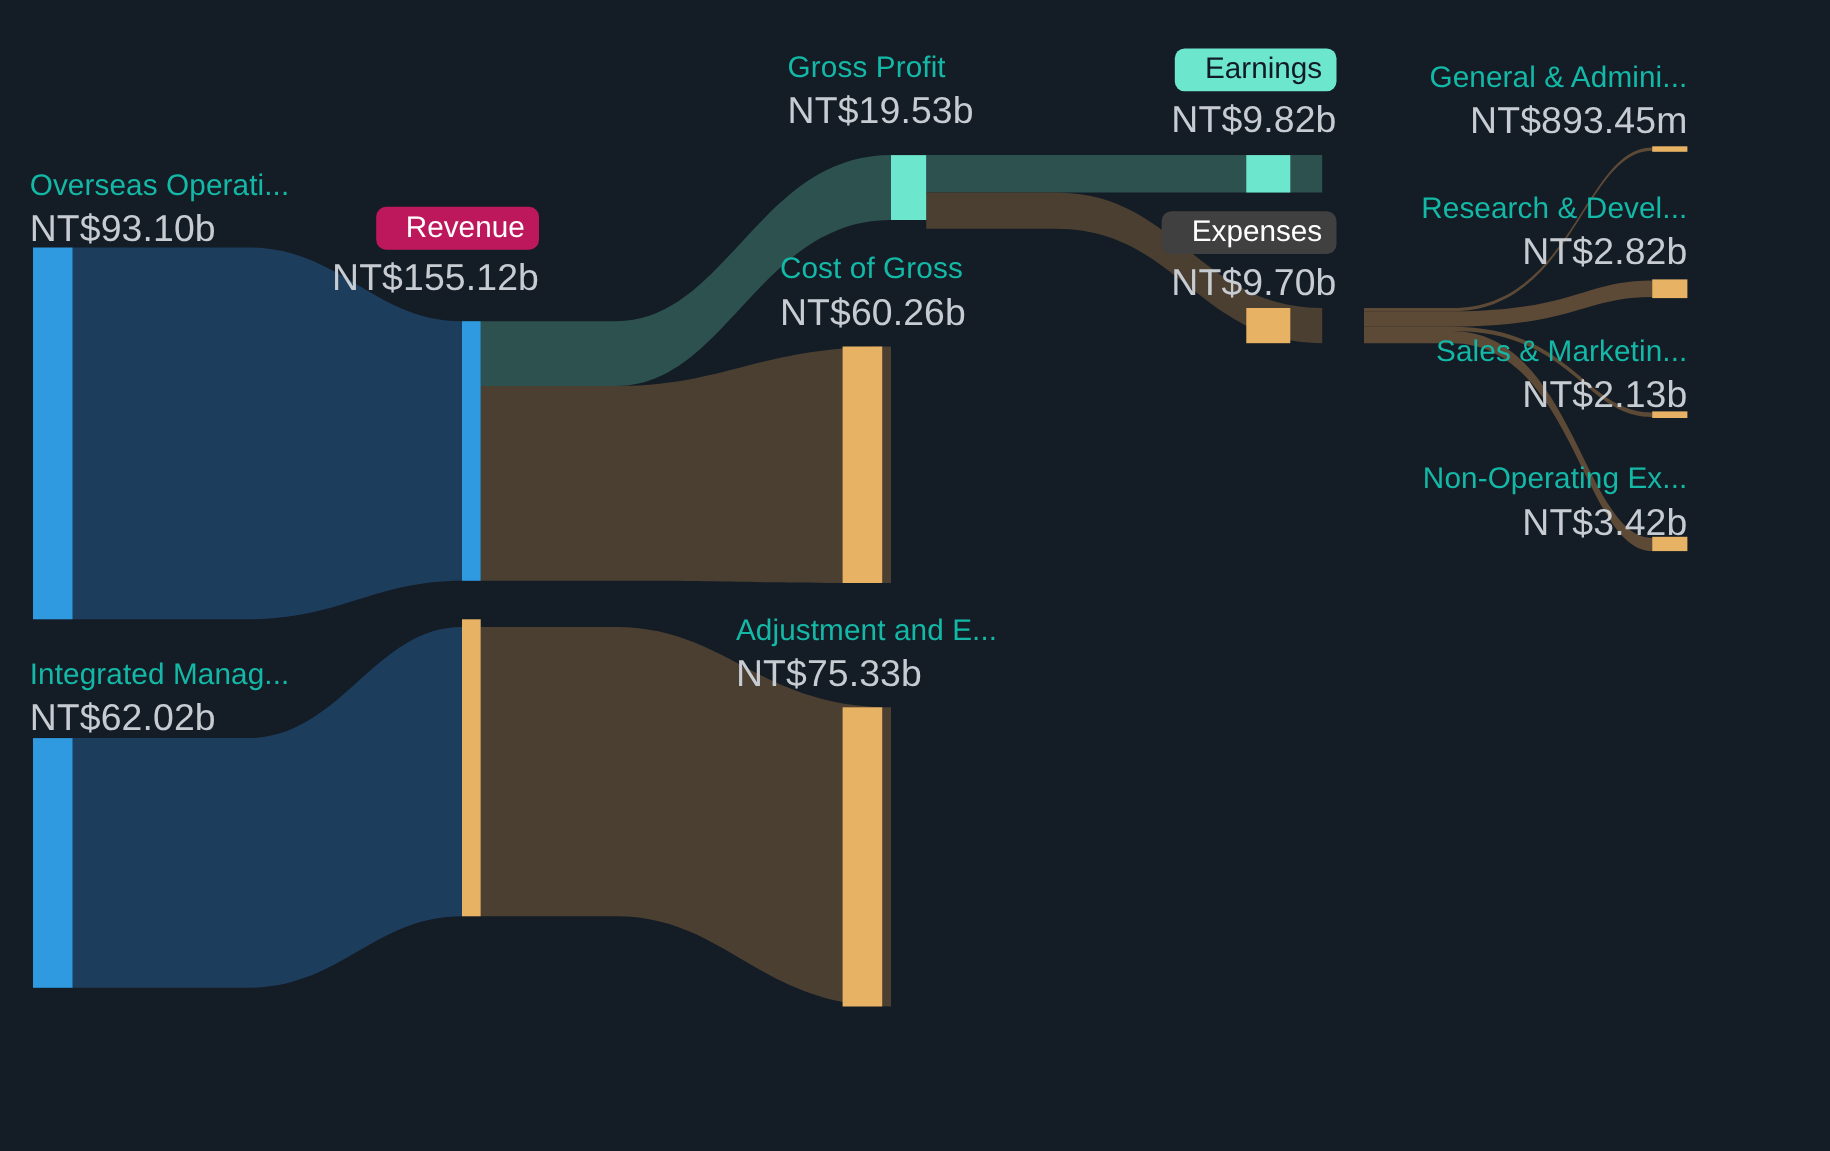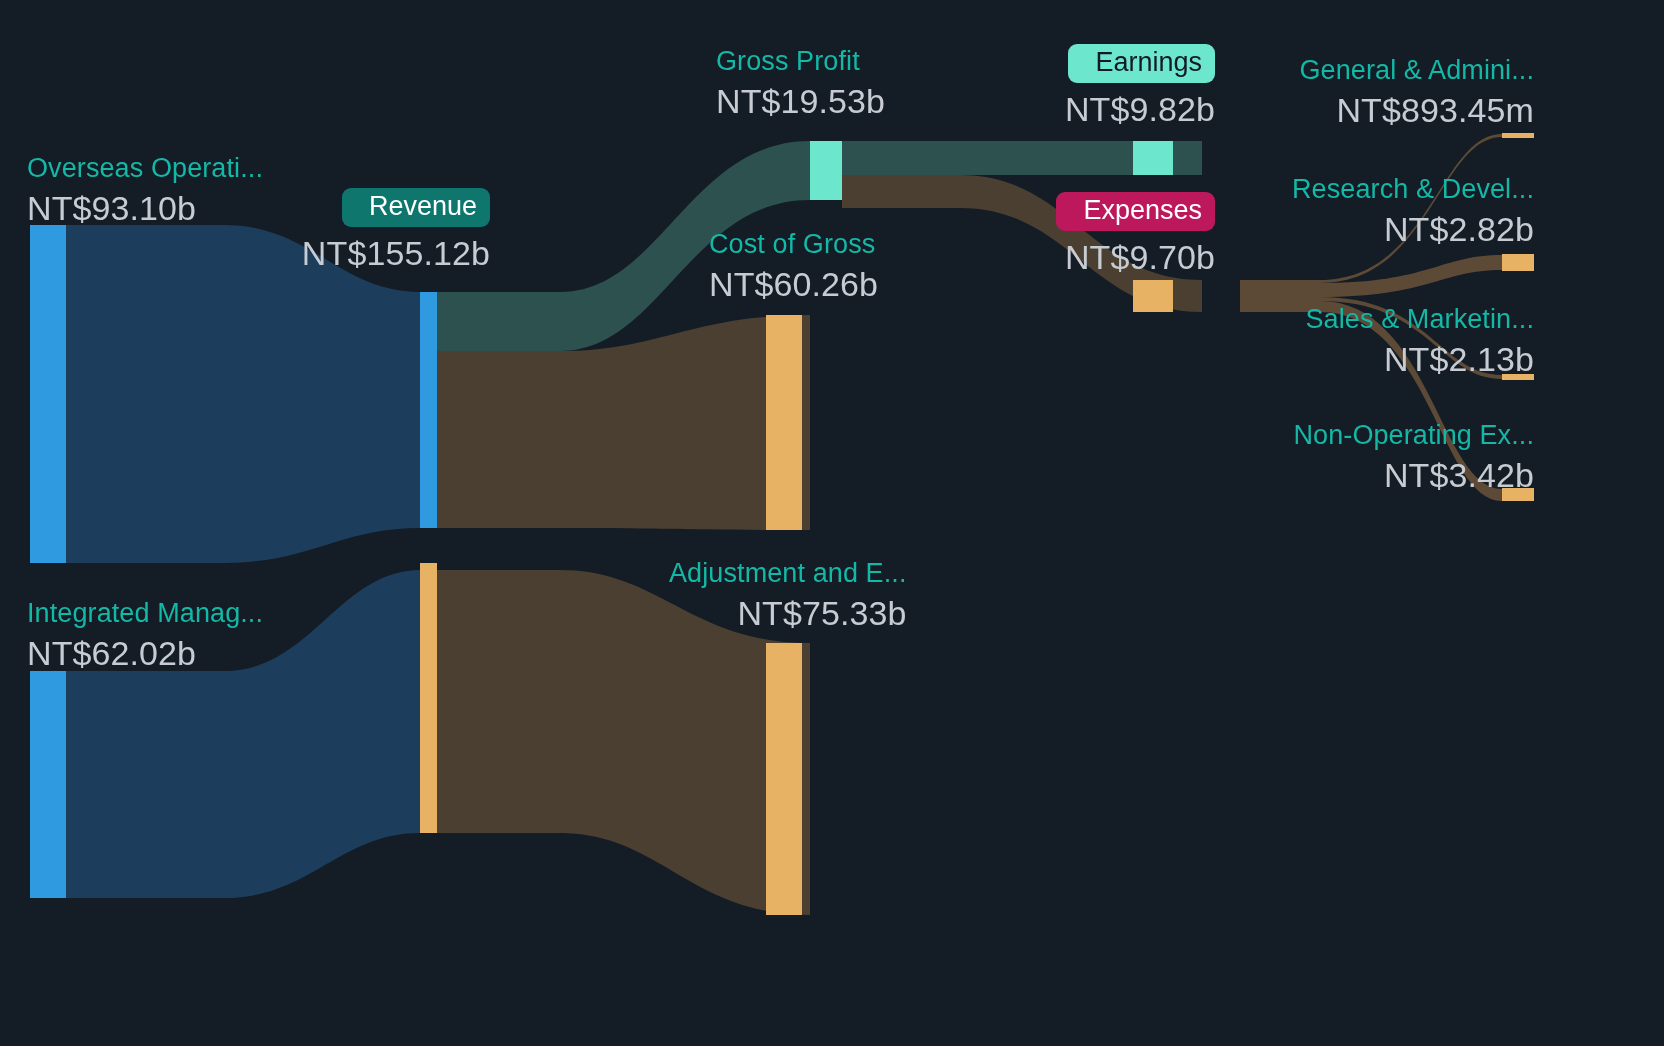--- a/index.html
+++ b/index.html
@@ -41,23 +41,23 @@
     letter-spacing: 0.1px;
   }
   .lbl.right-align { text-align: right; }
   .pill {
     display: inline-block;
     border-radius: 9px;
     padding: 5px 13px 7px 27px;
     font-size: 27px;
     line-height: 1.0;
   }
-  .pill-revenue { background: #0f766e; color: #ffffff; }
+  .pill-revenue { background: #be185d; color: #ffffff; }
   .pill-earnings { background: #6ce7cd; color: #121b25; }
-  .pill-expenses { background: #be185d; color: #ffffff; }
+  .pill-expenses { background: #404040; color: #ffffff; }
 </style>
 </head>
 <body>
 
 <div id="root">
 
   <svg class="sankey" viewBox="0 0 1664 1046">
 
     <g>
 
@@ -133,21 +133,21 @@
   <div class="lbl" style="left:716px; top:48px;">
     <span class="name">Gross Profit</span>
     <span class="val">NT$19.53b</span>
   </div>
 
   <div class="lbl" style="left:709px; top:231px;">
     <span class="name">Cost of Gross</span>
     <span class="val">NT$60.26b</span>
   </div>
 
-  <div class="lbl" style="left:669px; top:560px;text-align:right;">
+  <div class="lbl" style="left:669px; top:560px;">
     <span class="name">Adjustment and E...</span>
     <span class="val">NT$75.33b</span>
   </div>
 
   <div class="lbl right-align" style="left:930px; top:44px; width:285px;">
     <span class="pill pill-earnings">Earnings</span>
     <span class="val">NT$9.82b</span>
   </div>
 
   <div class="lbl right-align" style="left:930px; top:192px; width:285px;">

